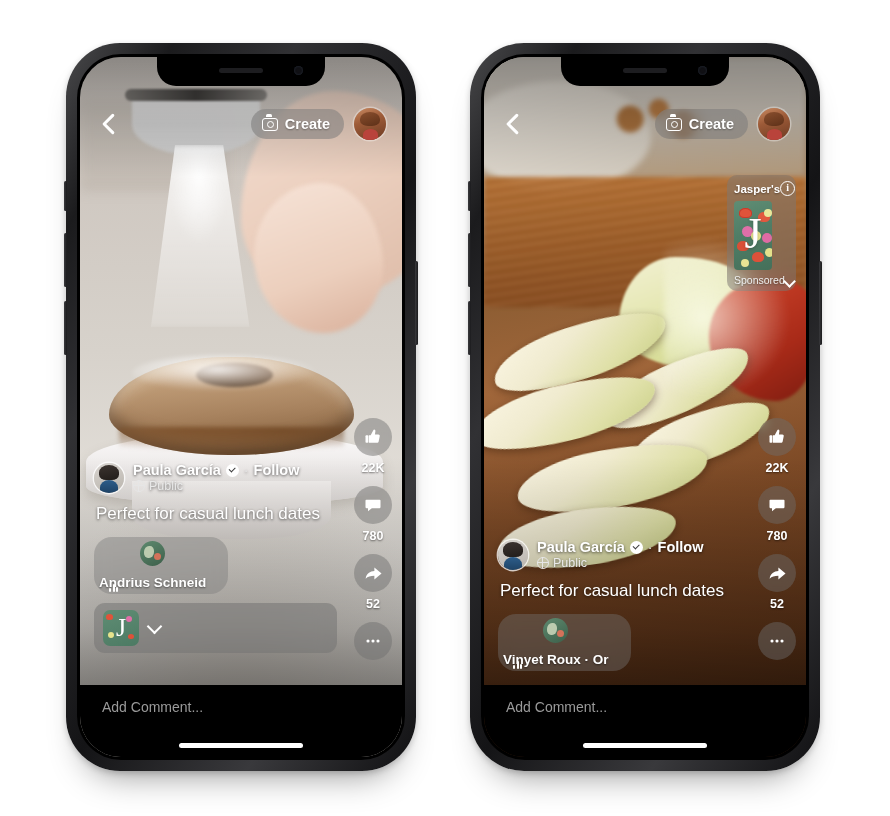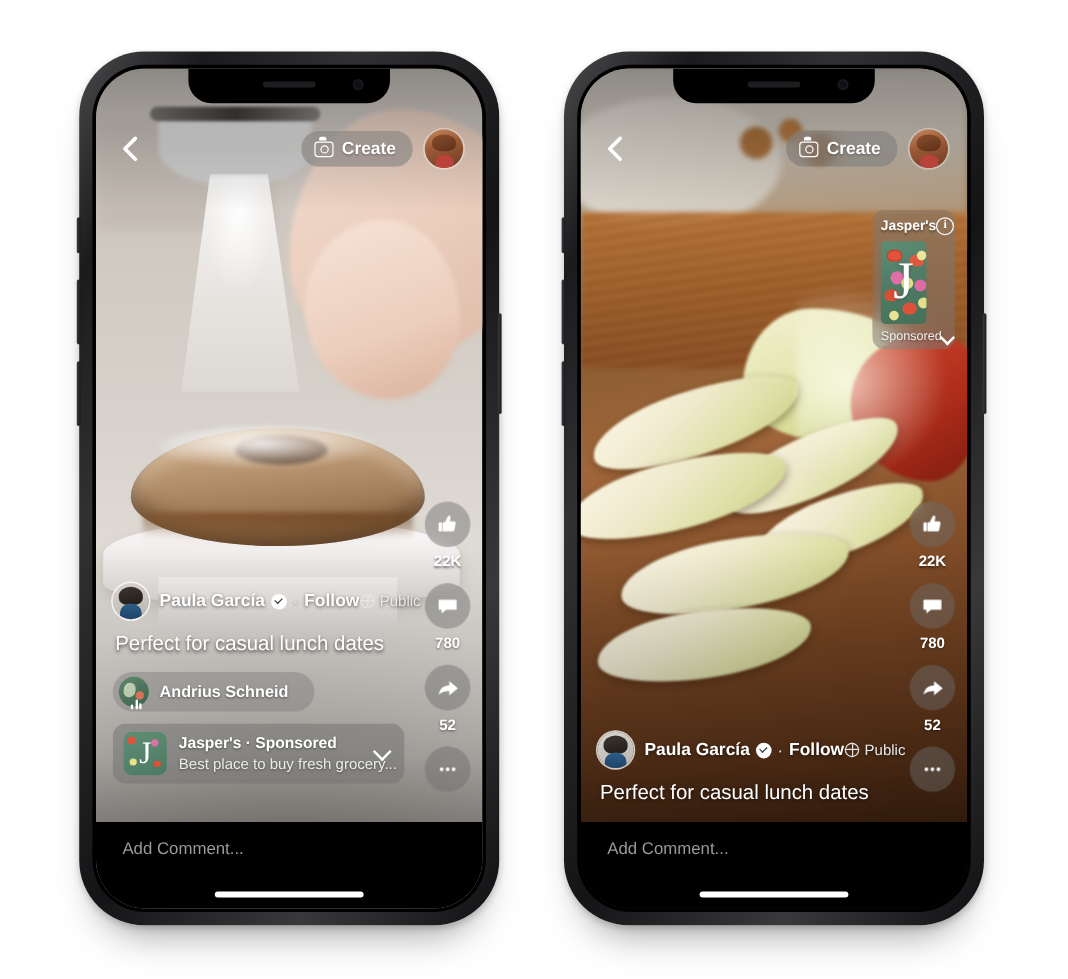--- a/index.html
+++ b/index.html
@@ -274,21 +274,21 @@
   .author-row { display:flex; align-items:center; gap: 9px; }
   .author-av { width: 30px; height: 30px; border-radius: 50%; position: relative;
     overflow:hidden; flex:0 0 auto; background: linear-gradient(160deg,#d8d4cf,#b9b4ad);
     box-shadow: 0 0 0 1.4px rgba(255,255,255,.75); cursor: pointer; }
   .author-av::before { content:''; position:absolute; left: 5px; top: 2.5px;
     width: 20px; height: 15px; border-radius: 50% 50% 36% 36%;
     background: linear-gradient(170deg,#3c3430,#221d1a); }
   .author-av::after { content:''; position:absolute; left: 6px; bottom: -2px;
     width: 18px; height: 15px; border-radius: 50% 50% 0 0;
     background: linear-gradient(180deg,#2d5d8a,#1d3f60); }
-  .author-meta { display:flex; flex-direction: row; gap: 1px; }
+  .author-meta { display:flex; flex-direction: column; gap: 1px; }
   .author-line { display:flex; align-items:center; gap: 5px; }
   .author-name { color:#fff; font-size: 14.5px; font-weight: 700;
     text-shadow: 0 1px 3px rgba(0,0,0,.6); }
   .verified { width: 13px; height: 13px; border-radius:50%; background:#fff;
     position:relative; flex:0 0 auto; }
   .verified::after { content:''; position:absolute; left: 3.4px; top: 3.1px;
     width: 5px; height: 2.6px; border-left: 1.7px solid #3b3b3b; border-bottom: 1.7px solid #3b3b3b;
     transform: rotate(-45deg); }
   .dot-sep { color:#e4e4e4; font-size: 14px; text-shadow: 0 1px 3px rgba(0,0,0,.6); }
   .follow-link { color:#fff; font-size: 14.5px; font-weight: 700; cursor:pointer;
@@ -301,21 +301,21 @@
   .globe-icon::after { content:''; position:absolute; left: -1.3px; top: 4.1px;
     width: 11.4px; height: 1.3px; background:#e6e6e6; }
   .privacy-text { color:#e9e9e9; font-size: 12.5px; text-shadow: 0 1px 3px rgba(0,0,0,.6); }
 
   .caption { color:#fff; font-size: 17px; margin-top: 11px; margin-left: 2px;
     text-shadow: 0 1px 3px rgba(0,0,0,.65); }
 
   .audio-pill { display:inline-flex; align-items:center; gap: 9px; margin-top: 13px;
     background: rgba(120,120,120,.40); backdrop-filter: blur(8px);
     border-radius: 18px; padding: 4px 22px 4px 5px; max-width: 180px;
-    overflow: hidden; cursor:pointer; }
+    overflow: hidden; cursor:pointer;flex-direction:column; }
   .audio-art { width: 25px; height: 25px; border-radius: 50%; flex:0 0 auto; position:relative;
     overflow:hidden; background: linear-gradient(150deg,#5e8a6f,#3d5f4a); }
   .audio-art::before { content:''; position:absolute; left: 4px; top: 5px; width: 10px; height: 12px;
     border-radius: 50% 40% 50% 40%; background:#cfd9bd; opacity:.85; }
   .audio-art::after { content:''; position:absolute; right: 4px; bottom: 6px; width: 7px; height: 7px;
     border-radius:50%; background:#d4725a; }
   .eq { position:absolute; left: 15px; bottom: 2px; display:flex; align-items:flex-end; gap: 1.6px; height: 9px; }
   .eq i { width: 2px; background:#fff; border-radius: 1px; display:block; }
   .eq i:nth-child(1){height:4px}.eq i:nth-child(2){height:8px}.eq i:nth-child(3){height:5.5px}
   .audio-wrap { position: relative; flex: 0 0 auto; }
@@ -498,24 +498,20 @@
 
 
           <div class="sponsor-bar">
             <span class="sponsor-thumb">
               <span class="d d1"></span>
               <span class="d d2"></span>
               <span class="d d3"></span>
               <span class="d d4"></span>
               <span class="jay">J</span>
             </span>
-            <span class="sponsor-text">
-              <span class="sponsor-title">Jasper's · Sponsored</span>
-              <span class="sponsor-sub">Best place to buy fresh grocery...</span>
-            </span>
             <span class="chev"></span>
           </div>
         </div>
 
         <div class="comment-bar">
           <div class="comment-placeholder">Add Comment...</div>
         </div>
         <div class="home-indicator"></div>
 
       </div>
@@ -664,20 +660,31 @@
               </div>
               <div class="privacy-row">
                 <span class="globe-icon"></span>
                 <span class="privacy-text">Public</span>
               </div>
             </div>
           </div>
 
           <div class="caption">Perfect for casual lunch dates</div>
 
+          <div class="audio-wrap">
+            <div class="audio-pill">
+              <span class="audio-art"></span>
+              <span class="audio-text">Vinyet Roux · Or</span>
+              <span class="eq">
+                  <i></i>
+                  <i></i>
+                  <i></i>
+                </span>
+            </div>
+          </div>
         </div>
 
         <div class="comment-bar">
           <div class="comment-placeholder">Add Comment...</div>
         </div>
         <div class="home-indicator"></div>
 
       </div>
     </div>
   </div>

